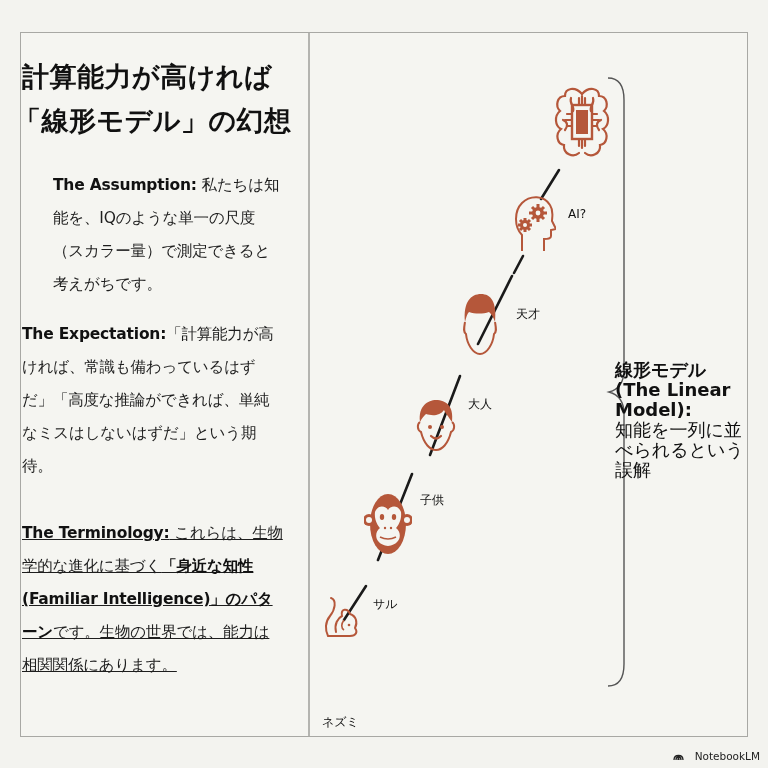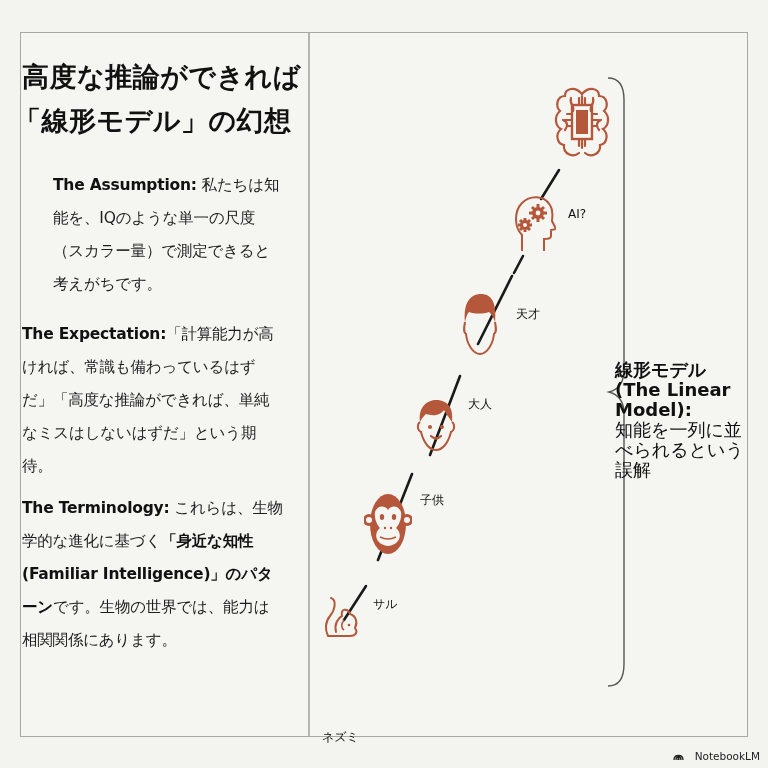--- a/index.html
+++ b/index.html
@@ -37,21 +37,21 @@
     .title .l2 { display: block; margin-left: -8px; }
     .para {
       font-size: 15.5px;
       line-height: 33px;
       color: #1e1e1e;
       letter-spacing: -0.2px;
     }
     .para b { font-weight: bold; color: #111; }
     .p1 { margin-top: 26px; margin-left: 31px; }
     .p2 { margin-top: 17px; }
-    .p3 { margin-top: 9px; }
+    .p3 { margin-top: 34px; text-decoration: underline; }
 
     .stage { position: absolute; left: 0; top: 0; width: 768px; height: 768px; pointer-events: none; }
     .stage * { pointer-events: auto; }
     .lbl {
       position: absolute;
       font-size: 12px;
       color: #111;
       white-space: nowrap;
       margin-top: 24px;
     }
@@ -71,21 +71,21 @@
   </style>
 </head>
 <body>
 
 <div class="frame">
   <div class="divider"></div>
 </div>
 
 <div class="left">
   <h1 class="title">
-    <span>高度な推論ができれば</span>
+    <span>計算能力が高ければ</span>
     <span class="l2">「線形モデル」の幻想</span>
   </h1>
 
   <p class="para p1"><b>The Assumption:</b><span> 私たちは知能を、IQのような単一の尺度（スカラー量）で測定できると考えがちです。</span></p>
 
   <p class="para p2"><b>The Expectation:</b><span>「計算能力が高ければ、常識も備わっているはずだ」「高度な推論ができれば、単純なミスはしないはずだ」という期待。</span></p>
 
   <p class="para p3"><b>The Terminology:</b><span> これらは、生物学的な進化に基づく</span><b>「身近な知性 (Familiar Intelligence)」のパターン</b><span>です。生物の世界では、能力は相関関係にあります。</span></p>
 </div>
 
@@ -158,21 +158,21 @@
     <circle cx="27" cy="36" r="1.2" fill="#b5573a"></circle>
     <path d="M16 45 Q 24 49 32 45" fill="none" stroke="#b5573a" stroke-width="1.6"></path>
   </svg>
 
   <svg class="icon" style="left:322px;top:594px;" width="40" height="50" viewBox="0 0 40 50">
     <path d="M9 4 C 15 6, 13 16, 8 22 C 3 28, 3 36, 6 42 L 28 42 C 34 42, 36 38, 33 34 C 36 28, 34 22, 28 20 C 26 14, 18 14, 20 22 C 16 24, 12 30, 14 38" fill="none" stroke="#b5573a" stroke-width="2" stroke-linecap="round"></path>
     <circle cx="27" cy="31" r="1.3" fill="#b5573a"></circle>
     <path d="M22 26 C 19 30, 19 34, 22 36" fill="none" stroke="#b5573a" stroke-width="1.6"></path>
   </svg>
 
-  <span class="lbl" style="left:322px;top:705px;">ネズミ</span>
+  <span class="lbl" style="left:322px;top:690px;">ネズミ</span>
   <span class="lbl" style="left:373px;top:572px;">サル</span>
   <span class="lbl" style="left:420px;top:468px;">子供</span>
   <span class="lbl" style="left:468px;top:372px;">大人</span>
   <span class="lbl" style="left:516px;top:282px;">天才</span>
   <span class="lbl" style="left:568px;top:183px;">AI?</span>
 
   <div class="brace-label">
     <b>線形モデル (The Linear Model):</b>
     <span>知能を一列に並べられるという誤解</span>
   </div>

